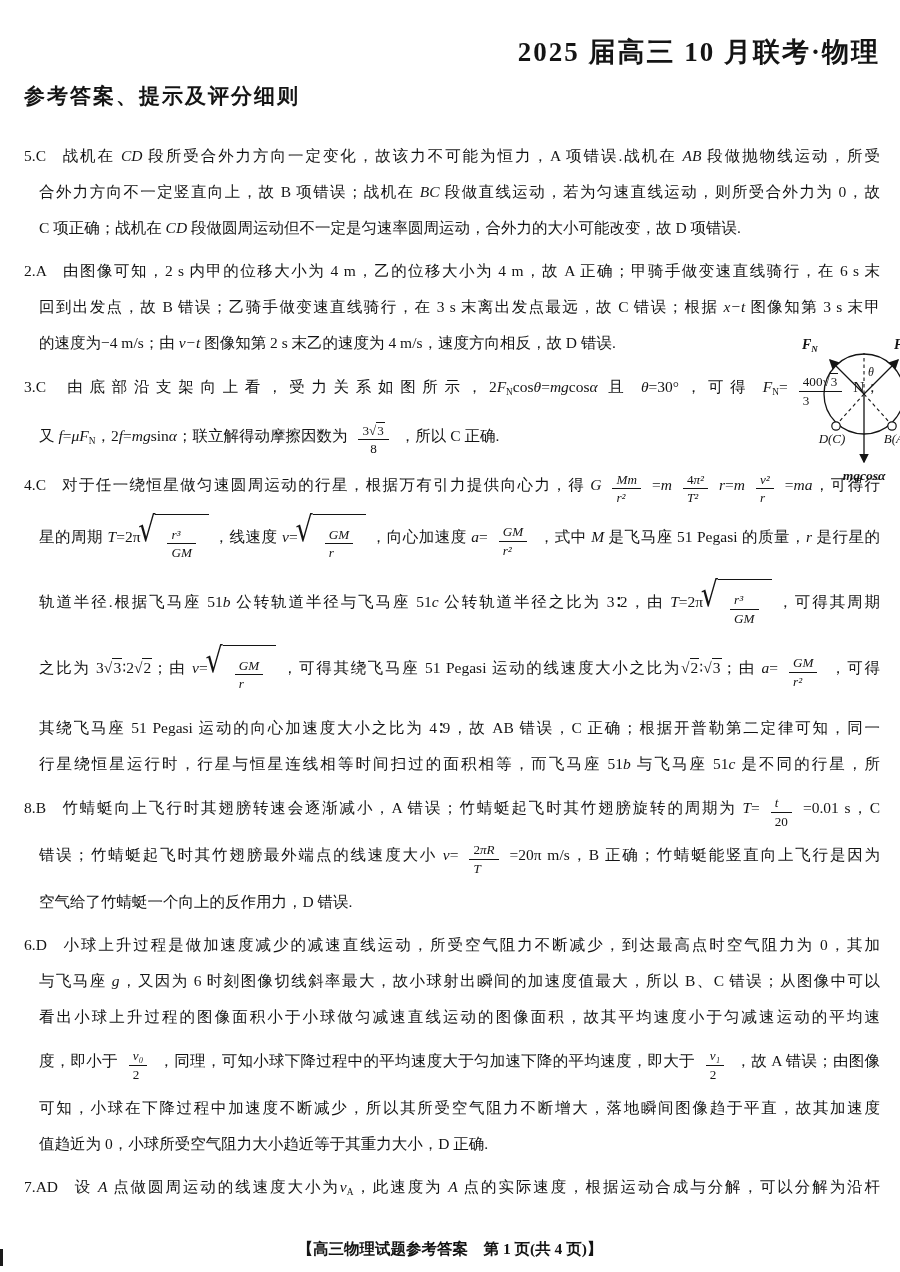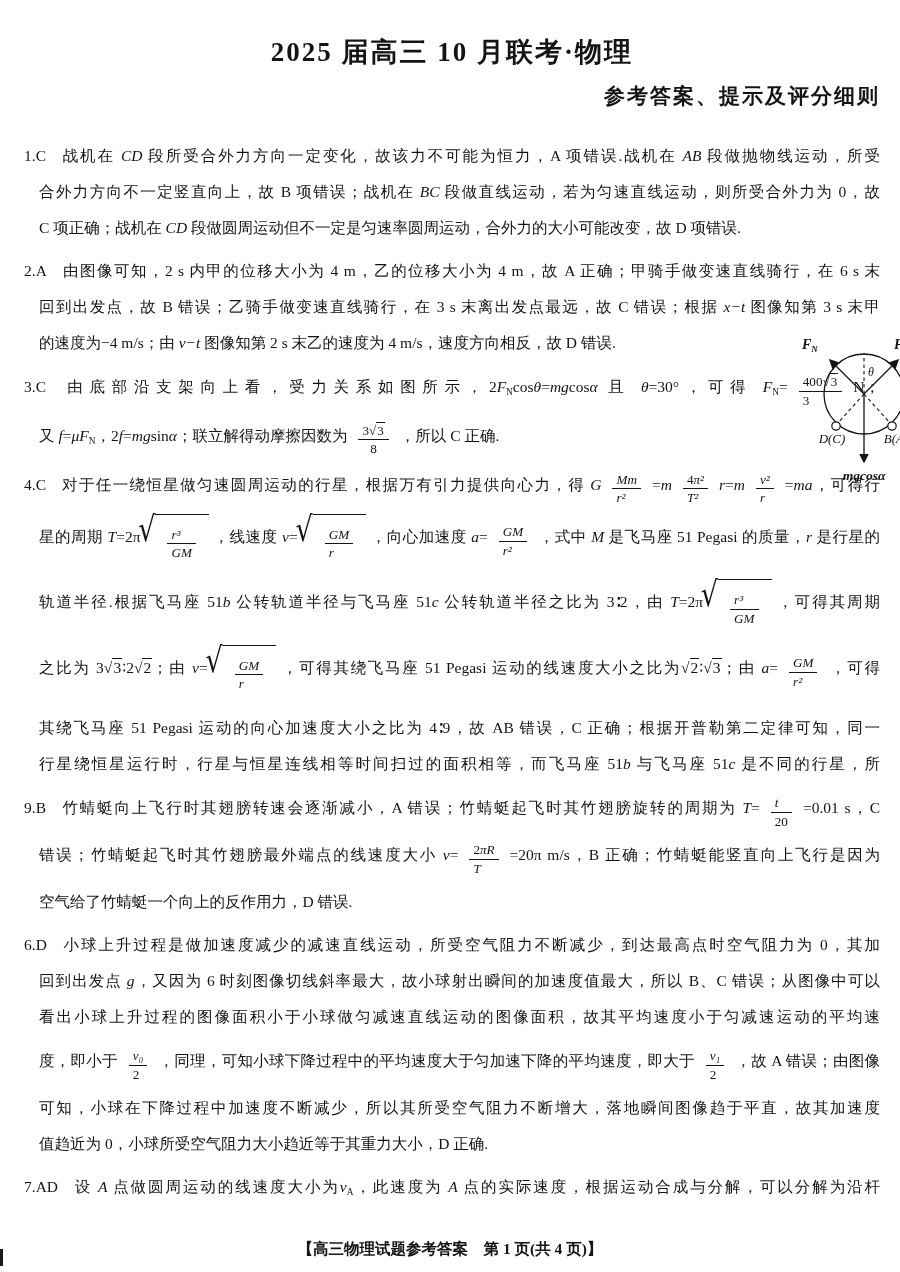--- a/index.html
+++ b/index.html
@@ -4,25 +4,25 @@
 <style>
   * { margin:0; padding:0; box-sizing:border-box; }
   html,body { background:#ffffff; }
   body {
     width:900px; height:1272px; position:relative; overflow:hidden;
     font-family:"Liberation Serif","DejaVu Serif",serif;
     font-size:15.5px; color:#141414;
     padding:34px 20px 0 24px;
   }
   .page-title {
-    text-align:center; font-size:27px; font-weight:bold;
+    text-align:right; font-size:27px; font-weight:bold;
     letter-spacing:2px; margin-bottom:12px;
   }
   .page-subtitle {
-    text-align:right; font-size:21px; font-weight:bold;
+    text-align:left; font-size:21px; font-weight:bold;
     letter-spacing:2px; margin-bottom:28px;
   }
   #answers { }
   .section { padding-left:15px; margin-bottom:7px; }
   .line { line-height:36px; }
   .line.first { text-indent:-15px; }
   .line.j { text-align:justify; text-align-last:justify; }
   .line.fl { margin:8px 0; }
   .qnum { margin-right:0.95em; }
   .mv, .mv i, .frac i, .subwrap i { font-style:italic; }
@@ -59,21 +59,21 @@
   .scan-mark { position:absolute; left:0; bottom:6px; width:3px; height:17px; background:#1a1a1a; }
 </style>
 </head>
 <body>
 
 <h1 class="page-title">2025 届高三 10 月联考·物理</h1>
 <h2 class="page-subtitle">参考答案、提示及评分细则</h2>
 
 <div id="answers">
     <div class="section">
-      <div class="line first j"><span class="qnum">1.C</span><span class="tx">战机在 </span><span class="mv">CD</span><span class="tx"> 段所受合外力方向一定变化，故该力不可能为恒力，A 项错误.战机在 </span><span class="mv">AB</span><span class="tx"> 段做抛物线运动，所受</span></div>
+      <div class="line first j"><span class="qnum">5.C</span><span class="tx">战机在 </span><span class="mv">CD</span><span class="tx"> 段所受合外力方向一定变化，故该力不可能为恒力，A 项错误.战机在 </span><span class="mv">AB</span><span class="tx"> 段做抛物线运动，所受</span></div>
       <div class="line j"><span class="tx">合外力方向不一定竖直向上，故 B 项错误；战机在 </span><span class="mv">BC</span><span class="tx"> 段做直线运动，若为匀速直线运动，则所受合外力为 0，故</span></div>
       <div class="line"><span class="tx">C 项正确；战机在 </span><span class="mv">CD</span><span class="tx"> 段做圆周运动但不一定是匀速率圆周运动，合外力的大小可能改变，故 D 项错误.</span></div>
     </div>
     <div class="section">
       <div class="line first j"><span class="qnum">2.A</span><span class="tx">由图像可知，2 s 内甲的位移大小为 4 m，乙的位移大小为 4 m，故 A 正确；甲骑手做变速直线骑行，在 6 s 末</span></div>
       <div class="line j"><span class="tx">回到出发点，故 B 错误；乙骑手做变速直线骑行，在 3 s 末离出发点最远，故 C 错误；根据 </span><span class="mv">x−t</span><span class="tx"> 图像知第 3 s 末甲</span></div>
       <div class="line"><span class="tx">的速度为−4 m/s；由 </span><span class="mv">v−t</span><span class="tx"> 图像知第 2 s 末乙的速度为 4 m/s，速度方向相反，故 D 错误.</span></div>
     </div>
     <div class="section">
       <div class="line first fl j"><span class="qnum">3.C</span><span class="tx">由底部沿支架向上看，受力关系如图所示，2</span><span class="subwrap"><i>F</i><sub>N</sub></span><span class="tx">cos</span><span class="mv">θ</span><span class="tx">=</span><span class="mv">mg</span><span class="tx">cos</span><span class="mv">α</span><span class="tx"> 且 </span><span class="mv">θ</span><span class="tx">=30°，可得 </span><span class="subwrap"><i>F</i><sub>N</sub></span><span class="tx">=</span><span class="frac"><span class="num">400√<span class="vinc">3</span></span><span class="den">3</span></span><span class="tx">N；</span></div>
@@ -81,27 +81,27 @@
     </div>
     <div class="section">
       <div class="line first fl j"><span class="qnum">4.C</span><span class="tx">对于任一绕恒星做匀速圆周运动的行星，根据万有引力提供向心力，得 </span><span class="mv">G</span><span class="frac"><span class="num"><i>Mm</i></span><span class="den"><i>r²</i></span></span><span class="tx">=</span><span class="mv">m</span><span class="frac"><span class="num">4<i>π²</i></span><span class="den"><i>T²</i></span></span><span class="mv">r</span><span class="tx">=</span><span class="mv">m</span><span class="frac"><span class="num"><i>v²</i></span><span class="den"><i>r</i></span></span><span class="tx">=</span><span class="mv">ma</span><span class="tx">，可得行</span></div>
       <div class="line fl j"><span class="tx">星的周期 </span><span class="mv">T</span><span class="tx">=2π</span><span class="sqrt"><span class="rad">√</span><span class="frac"><span class="num"><i>r³</i></span><span class="den"><i>GM</i></span></span></span><span class="tx">，线速度 </span><span class="mv">v</span><span class="tx">=</span><span class="sqrt"><span class="rad">√</span><span class="frac"><span class="num"><i>GM</i></span><span class="den"><i>r</i></span></span></span><span class="tx">，向心加速度 </span><span class="mv">a</span><span class="tx">=</span><span class="frac"><span class="num"><i>GM</i></span><span class="den"><i>r²</i></span></span><span class="tx">，式中 </span><span class="mv">M</span><span class="tx"> 是飞马座 51 Pegasi 的质量，</span><span class="mv">r</span><span class="tx"> 是行星的</span></div>
       <div class="line fl j"><span class="tx">轨道半径.根据飞马座 51</span><span class="mv">b</span><span class="tx"> 公转轨道半径与飞马座 51</span><span class="mv">c</span><span class="tx"> 公转轨道半径之比为 3∶2，由 </span><span class="mv">T</span><span class="tx">=2π</span><span class="sqrt"><span class="rad">√</span><span class="frac"><span class="num"><i>r³</i></span><span class="den"><i>GM</i></span></span></span><span class="tx">，可得其周期</span></div>
       <div class="line fl j"><span class="tx">之比为 3√<span class="vinc">3</span>∶2√<span class="vinc">2</span>；由 </span><span class="mv">v</span><span class="tx">=</span><span class="sqrt"><span class="rad">√</span><span class="frac"><span class="num"><i>GM</i></span><span class="den"><i>r</i></span></span></span><span class="tx">，可得其绕飞马座 51 Pegasi 运动的线速度大小之比为√<span class="vinc">2</span>∶√<span class="vinc">3</span>；由 </span><span class="mv">a</span><span class="tx">=</span><span class="frac"><span class="num"><i>GM</i></span><span class="den"><i>r²</i></span></span><span class="tx">，可得</span></div>
       <div class="line j"><span class="tx">其绕飞马座 51 Pegasi 运动的向心加速度大小之比为 4∶9，故 AB 错误，C 正确；根据开普勒第二定律可知，同一</span></div>
       <div class="line j"><span class="tx">行星绕恒星运行时，行星与恒星连线相等时间扫过的面积相等，而飞马座 51</span><span class="mv">b</span><span class="tx"> 与飞马座 51</span><span class="mv">c</span><span class="tx"> 是不同的行星，所</span></div>
     </div>
     <div class="section">
-      <div class="line first fl j"><span class="qnum">9.B</span><span class="tx">竹蜻蜓向上飞行时其翅膀转速会逐渐减小，A 错误；竹蜻蜓起飞时其竹翅膀旋转的周期为 </span><span class="mv">T</span><span class="tx">=</span><span class="frac"><span class="num"><i>t</i></span><span class="den">20</span></span><span class="tx">=0.01 s，C</span></div>
+      <div class="line first fl j"><span class="qnum">8.B</span><span class="tx">竹蜻蜓向上飞行时其翅膀转速会逐渐减小，A 错误；竹蜻蜓起飞时其竹翅膀旋转的周期为 </span><span class="mv">T</span><span class="tx">=</span><span class="frac"><span class="num"><i>t</i></span><span class="den">20</span></span><span class="tx">=0.01 s，C</span></div>
       <div class="line fl j"><span class="tx">错误；竹蜻蜓起飞时其竹翅膀最外端点的线速度大小 </span><span class="mv">v</span><span class="tx">=</span><span class="frac"><span class="num">2<i>πR</i></span><span class="den"><i>T</i></span></span><span class="tx">=20π m/s，B 正确；竹蜻蜓能竖直向上飞行是因为</span></div>
       <div class="line"><span class="tx">空气给了竹蜻蜓一个向上的反作用力，D 错误.</span></div>
     </div>
     <div class="section">
       <div class="line first j"><span class="qnum">6.D</span><span class="tx">小球上升过程是做加速度减少的减速直线运动，所受空气阻力不断减少，到达最高点时空气阻力为 0，其加</span></div>
-      <div class="line j"><span class="tx">回到出发点 </span><span class="mv">g</span><span class="tx">，又因为 6 时刻图像切线斜率最大，故小球射出瞬间的加速度值最大，所以 B、C 错误；从图像中可以</span></div>
+      <div class="line j"><span class="tx">与飞马座 </span><span class="mv">g</span><span class="tx">，又因为 6 时刻图像切线斜率最大，故小球射出瞬间的加速度值最大，所以 B、C 错误；从图像中可以</span></div>
       <div class="line j"><span class="tx">看出小球上升过程的图像面积小于小球做匀减速直线运动的图像面积，故其平均速度小于匀减速运动的平均速</span></div>
       <div class="line fl j"><span class="tx">度，即小于</span><span class="frac"><span class="num"><i>v₀</i></span><span class="den">2</span></span><span class="tx">，同理，可知小球下降过程中的平均速度大于匀加速下降的平均速度，即大于</span><span class="frac"><span class="num"><i>v₁</i></span><span class="den">2</span></span><span class="tx">，故 A 错误；由图像</span></div>
       <div class="line j"><span class="tx">可知，小球在下降过程中加速度不断减少，所以其所受空气阻力不断增大，落地瞬间图像趋于平直，故其加速度</span></div>
       <div class="line"><span class="tx">值趋近为 0，小球所受空气阻力大小趋近等于其重力大小，D 正确.</span></div>
     </div>
     <div class="section">
       <div class="line first j"><span class="qnum">7.AD</span><span class="tx">设 </span><span class="mv">A</span><span class="tx"> 点做圆周运动的线速度大小为</span><span class="subwrap"><i>v</i><sub>A</sub></span><span class="tx">，此速度为 </span><span class="mv">A</span><span class="tx"> 点的实际速度，根据运动合成与分解，可以分解为沿杆</span></div>
     </div>
   </div>
 

